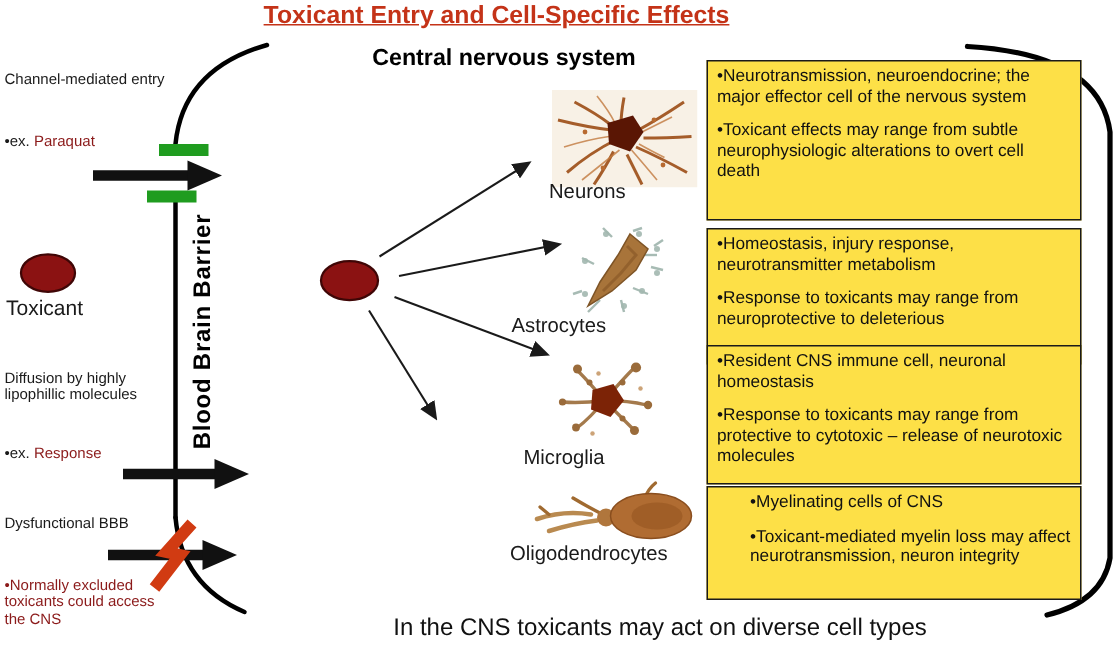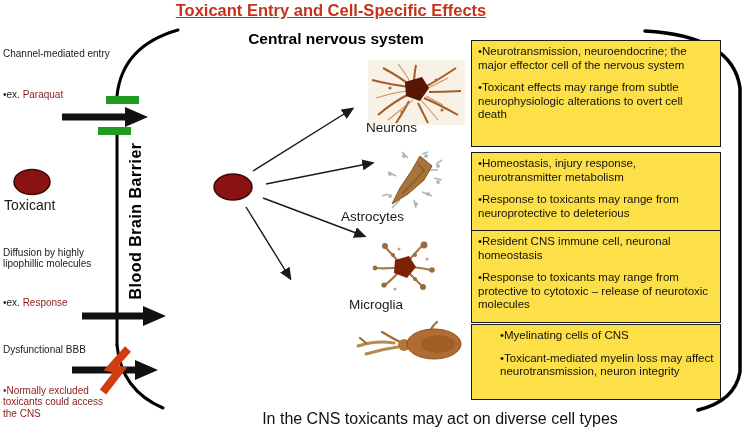--- a/index.html
+++ b/index.html
@@ -194,20 +194,21 @@
         <path d="M8 18 L14 23"></path>
     </g>
     <circle cx="52" cy="25" r="6" fill="#b0763c"></circle>
     <ellipse cx="82" cy="24" rx="27" ry="15" fill="#b06c32" stroke="#8a4e1e" stroke-width="1"></ellipse>
     <ellipse cx="86" cy="24" rx="17" ry="9" fill="#93541f" opacity="0.55"></ellipse>
   </svg>
 
   <div class="abs cell-label" style="left:366px;top:120px;">Neurons</div>
   <div class="abs cell-label" style="left:341px;top:209px;">Astrocytes</div>
   <div class="abs cell-label" style="left:349px;top:297px;">Microglia</div>
+  <div class="abs cell-label" style="left:340px;top:361px;">Oligodendrocytes</div>
 
   <div class="abs effect-box" style="top:40px;height:107px;">
     <p>•Neurotransmission, neuroendocrine; the major effector cell of the nervous system</p>
     <p>•Toxicant effects may range from subtle neurophysiologic alterations to overt cell death</p>
   </div>
   <div class="abs effect-box" style="top:152px;height:91px;">
     <p>•Homeostasis, injury response, neurotransmitter metabolism</p>
     <p>•Response to toxicants may range from neuroprotective to deleterious</p>
   </div>
   <div class="abs effect-box" style="top:230px;height:93px;">

